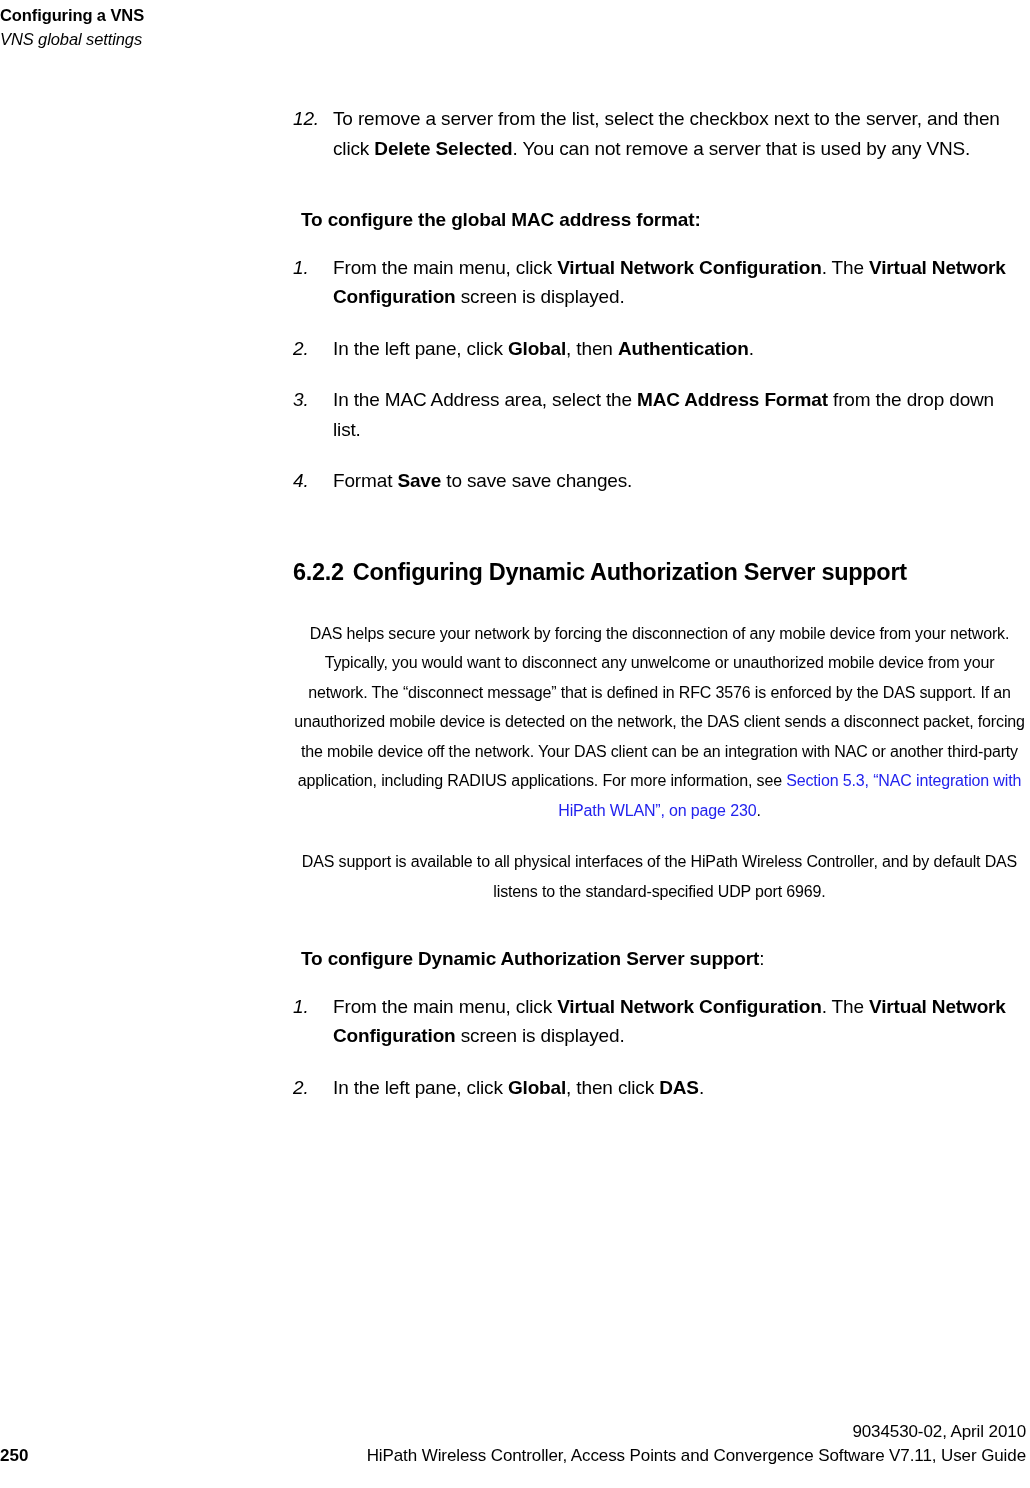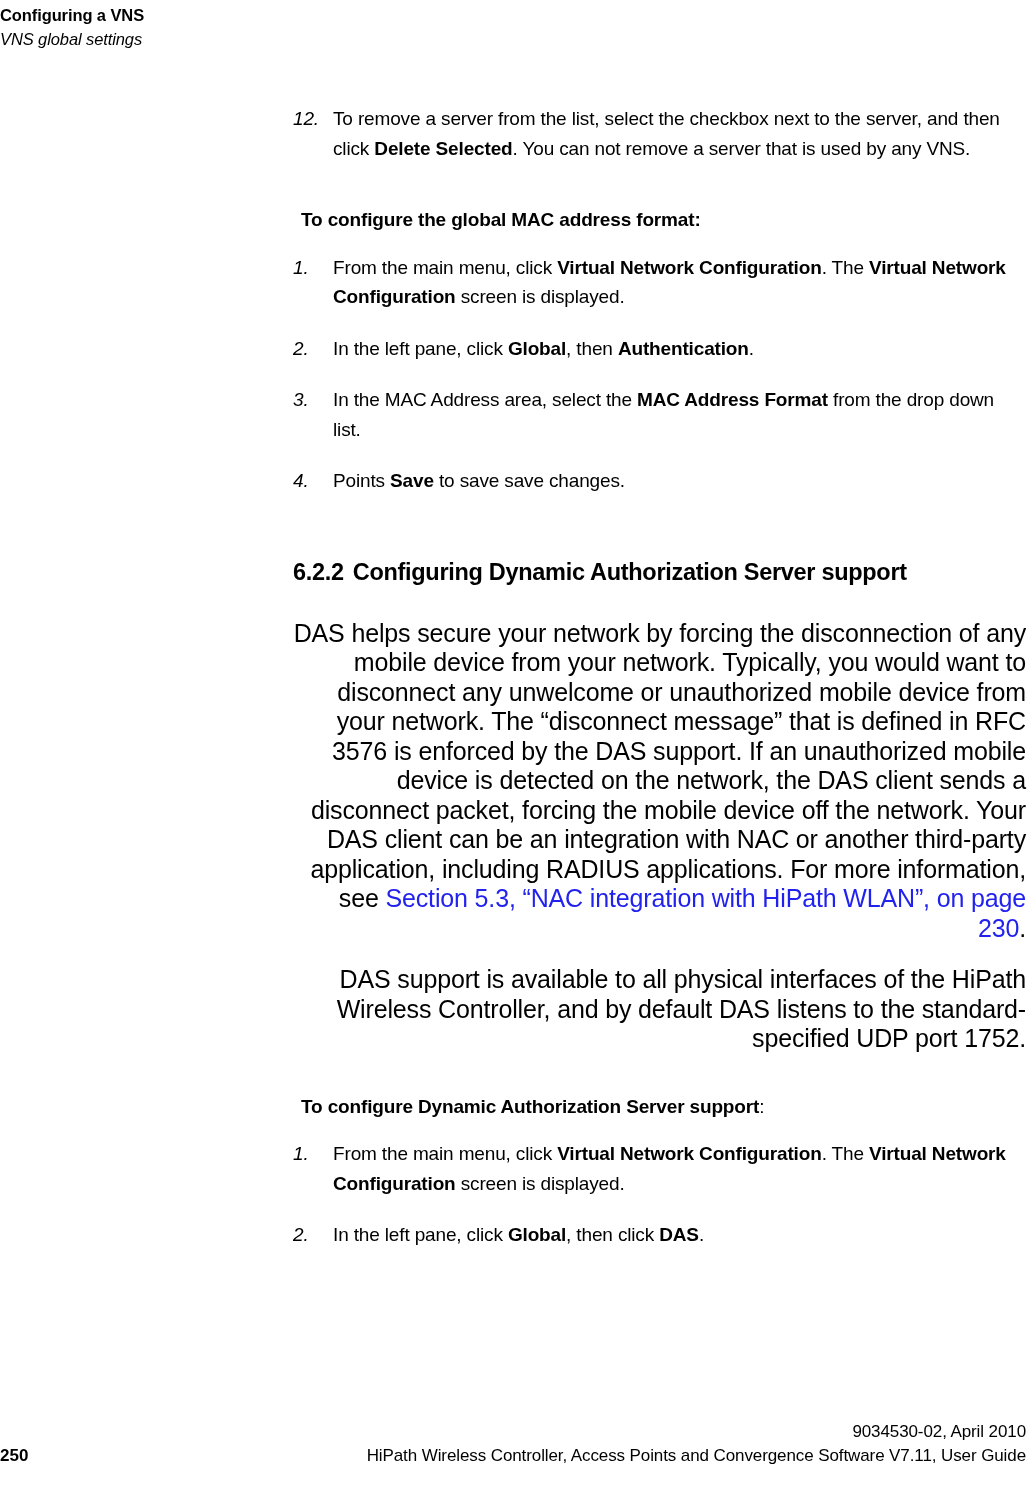--- a/index.html
+++ b/index.html
@@ -42,25 +42,25 @@
 
   
   .content {
     position: absolute;
     left: 293px;
     top: 104px;
     width: 733px;
   }
 
   .para {
-    font-size: 25px;
+    font-size: 16px;
     line-height: 29.5px;
     letter-spacing: -0.15px;
     margin: 0;
-    text-align: right;
+    text-align: center;
   }
 
   .para-block {
     margin-bottom: 22px;
   }
 
   .para-block-tight {
     margin-bottom: 18px;
   }
 
@@ -173,30 +173,30 @@
 
   <div class="step">
     <span class="num">2.</span><span><span>In the left pane, click </span><b>Global</b><span>, then </span><b>Authentication</b><span>.</span></span>
   </div>
 
   <div class="step">
     <span class="num">3.</span><span><span>In the MAC Address area, select the </span><b>MAC Address Format</b><span> from the drop down list.</span></span>
   </div>
 
   <div class="step">
-    <span class="num">4.</span><span><span>Points </span><b>Save</b><span> to save save changes.</span></span>
+    <span class="num">4.</span><span><span>Format </span><b>Save</b><span> to save save changes.</span></span>
   </div>
 
   <div class="spacer-lg"></div>
 
   <div class="section-heading"><span class="num">6.2.2</span><span>Configuring Dynamic Authorization Server support</span></div>
 
   <p class="para para-block"><span>DAS helps secure your network by forcing the disconnection of any mobile device from your network. Typically, you would want to disconnect any unwelcome or unauthorized mobile device from your network. The “disconnect message” that is defined in RFC 3576 is enforced by the DAS support. If an unauthorized mobile device is detected on the network, the DAS client sends a disconnect packet, forcing the mobile device off the network. Your DAS client can be an integration with NAC or another third-party application, including RADIUS applications. For more information, see </span><span class="doclink">Section 5.3, “NAC integration with HiPath WLAN”, on page 230</span><span>.</span></p>
 
-  <p class="para para-block-tight">DAS support is available to all physical interfaces of the HiPath Wireless Controller, and by default DAS listens to the standard-specified UDP port 1752.</p>
+  <p class="para para-block-tight">DAS support is available to all physical interfaces of the HiPath Wireless Controller, and by default DAS listens to the standard-specified UDP port 6969.</p>
 
   <div class="spacer-md"></div>
 
   <div class="lead-in"><span>To configure Dynamic Authorization Server support</span><span class="b" style="font-weight:normal">:</span></div>
 
   <div class="step">
     <span class="num">1.</span><span><span>From the main menu, click </span><b>Virtual Network Configuration</b><span>. The </span><b>Virtual Network Configuration</b><span> screen is displayed.</span></span>
   </div>
 
   <div class="step">

